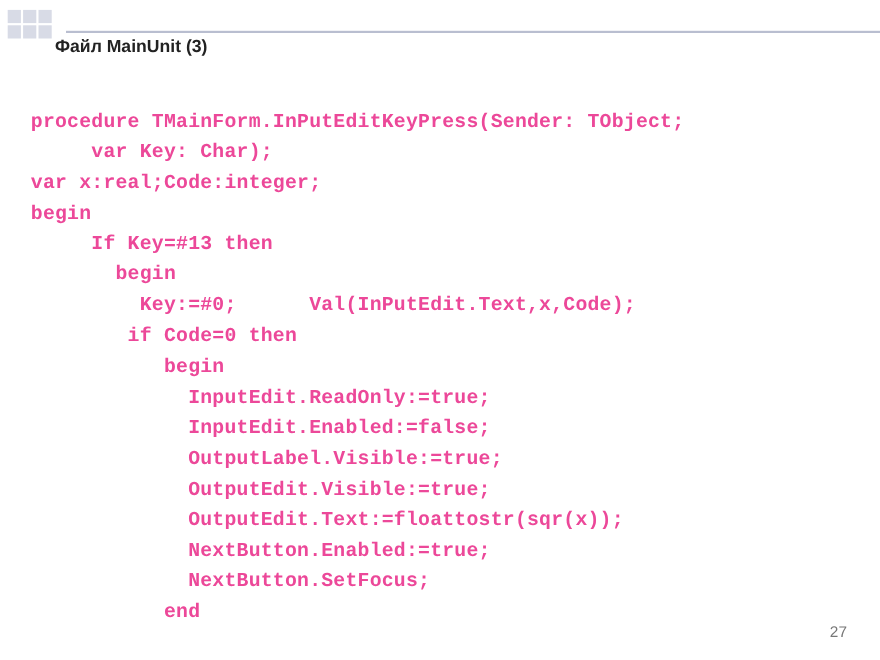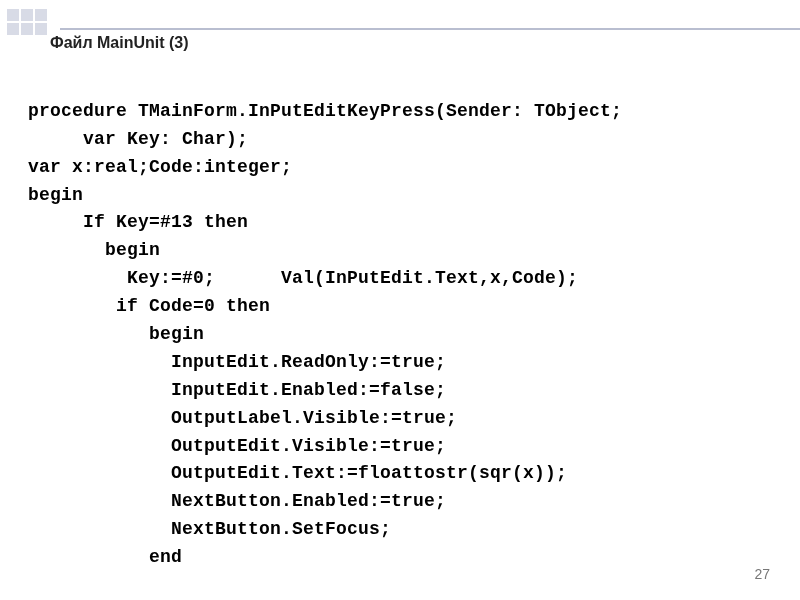--- a/index.html
+++ b/index.html
@@ -49,21 +49,21 @@
   }
   .code {
     position: absolute;
     top: 70px;
     left: 28px;
     right: 20px;
     font-family: "Courier New", monospace;
     font-size: 18px;
     font-weight: bold;
     line-height: 1.55;
-    color: #000000;
+    color: #ec4899;
     white-space: pre;
     letter-spacing: 0.2px;
   }
   .pagenum {
     position: absolute;
     bottom: 18px;
     right: 30px;
     font-family: Arial, sans-serif;
     font-size: 14px;
     color: #777;

